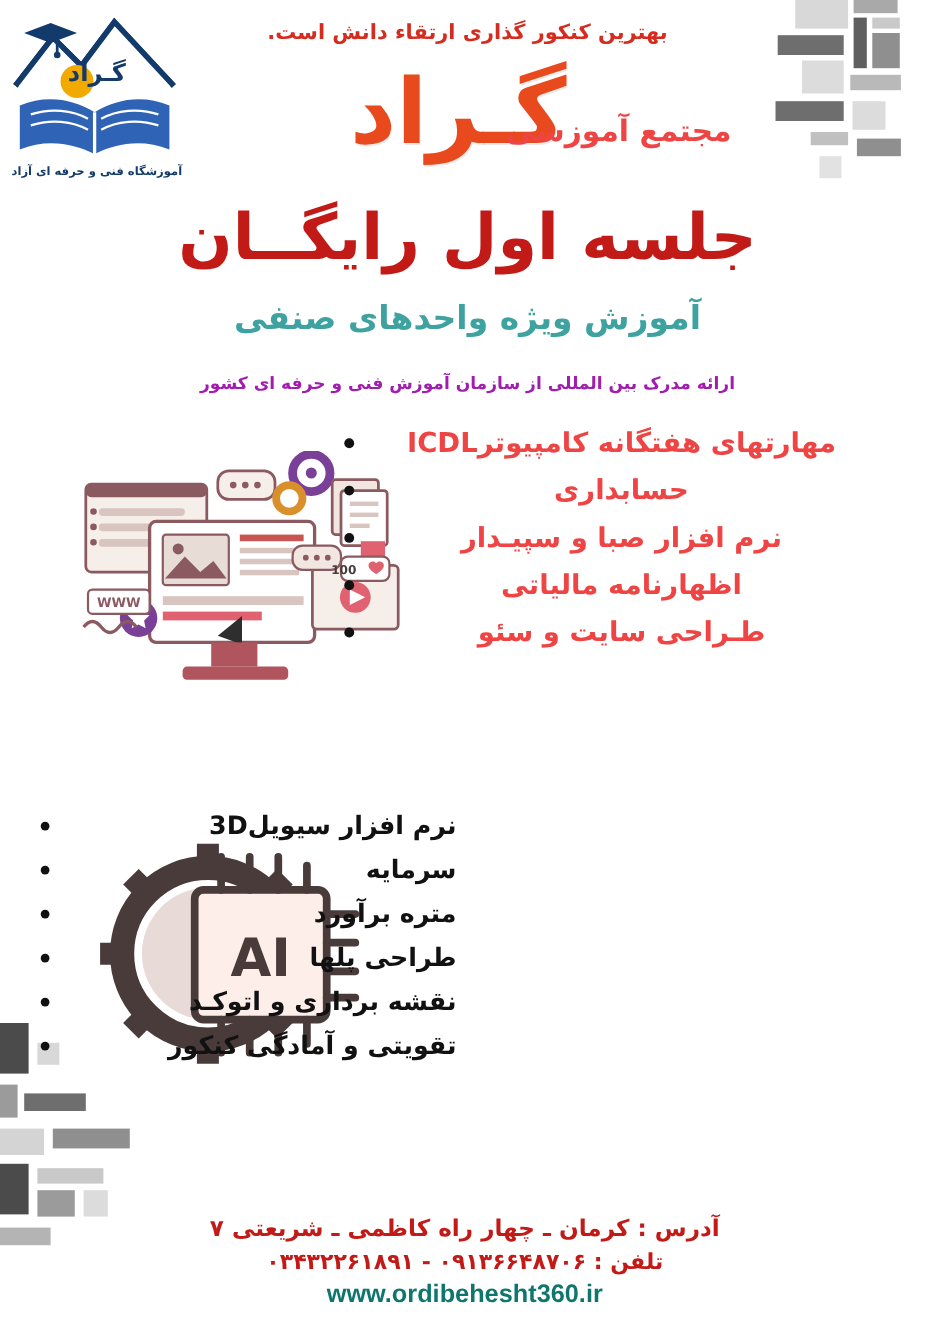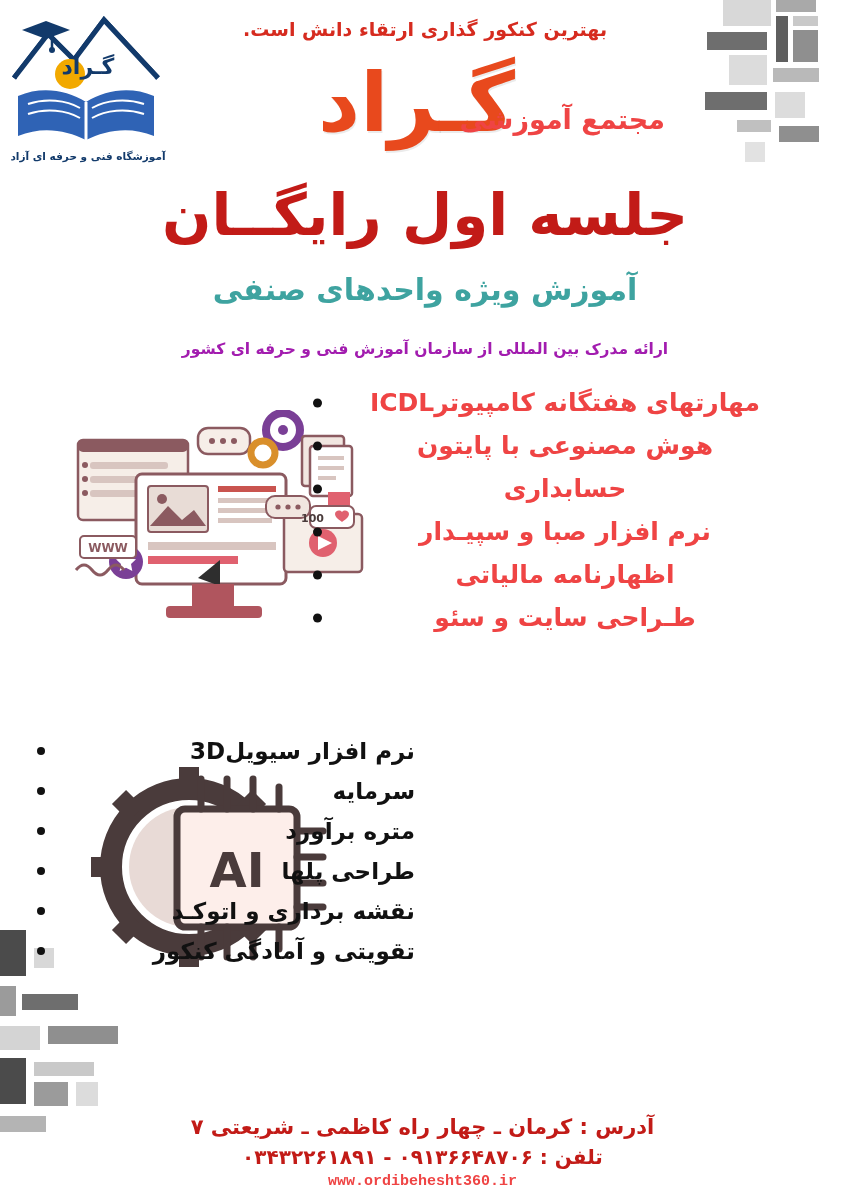--- a/index.html
+++ b/index.html
@@ -221,25 +221,25 @@
     margin-bottom: 6px;
   }
   .footer .phone {
     font-size: 20px;
     font-weight: bold;
     color: #c21b17;
     margin-bottom: 4px;
     direction: rtl;
   }
   .footer .web {
-    font-size: 15px;
-    font-weight: bold;
-    color: #ef4444;
+    font-size: 23px;
+    font-weight: bold;
+    color: #0f766e;
     direction: ltr;
-    font-family: Liberation Mono, monospace;
+    font-family: Liberation Sans, sans-serif;
   }
 </style>
 </head>
 <body>
 
 <div class="poster">
 
   <div class="deco-top">
     <svg width="200" height="190" viewBox="0 0 200 190" xmlns="http://www.w3.org/2000/svg">
       <rect x="78" y="0" width="48" height="26" fill="#d8d8d8"></rect>
@@ -376,21 +376,20 @@
 
       <rect x="10" y="126" width="56" height="22" rx="4" fill="#ffffff" stroke="#8b5a60" stroke-width="2"></rect>
       <text x="38" y="142" text-anchor="middle" font-family="DejaVu Sans, sans-serif" font-size="12" font-weight="bold" fill="#8b5a60">WWW</text>
 
       <path d="M6 160 q8 -10 16 0 q8 10 16 0 q8 -10 16 0" fill="none" stroke="#8b5a60" stroke-width="3"></path>
     </svg>
   </div>
 
   <ul class="list-top">
     <li><span class="dot"></span><span>مهارتهای هفتگانه کامپیوترICDL</span></li>
-    <li><span class="dot"></span><span>هوش مصنوعی با پایتون</span></li>
     <li><span class="dot"></span><span>حسابداری</span></li>
     <li><span class="dot"></span><span>نرم افزار صبا و سپیـدار</span></li>
     <li><span class="dot"></span><span>اظهارنامه مالیاتی</span></li>
     <li><span class="dot"></span><span>طـراحی سایت و سئو</span></li>
   </ul>
 
   <div class="illus-ai">
     <svg width="260" height="270" viewBox="0 0 260 270" xmlns="http://www.w3.org/2000/svg">
 
       <g>

